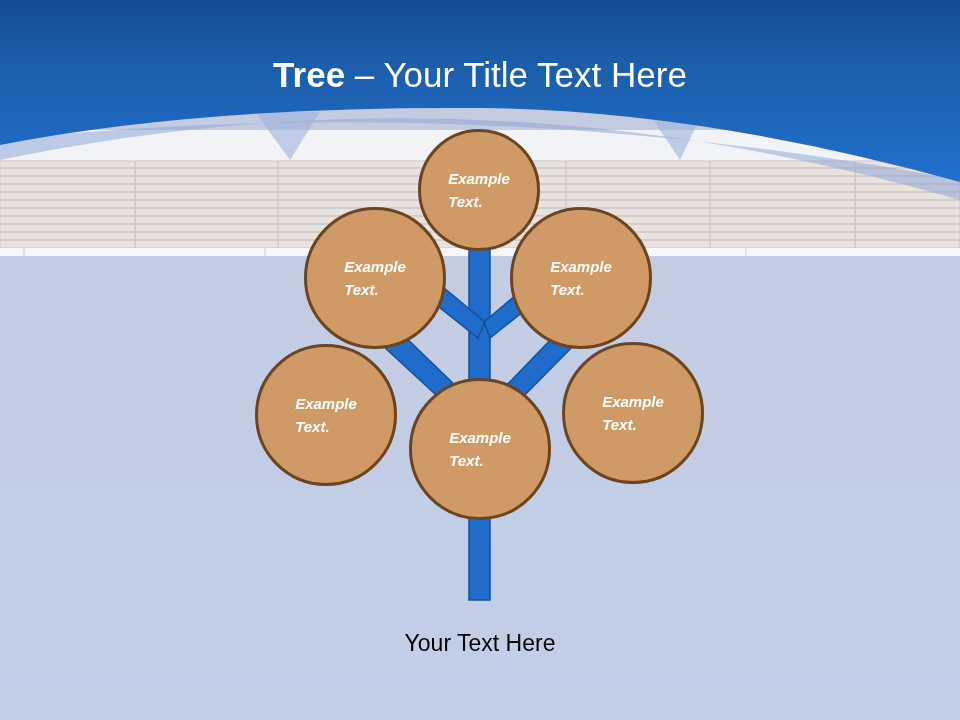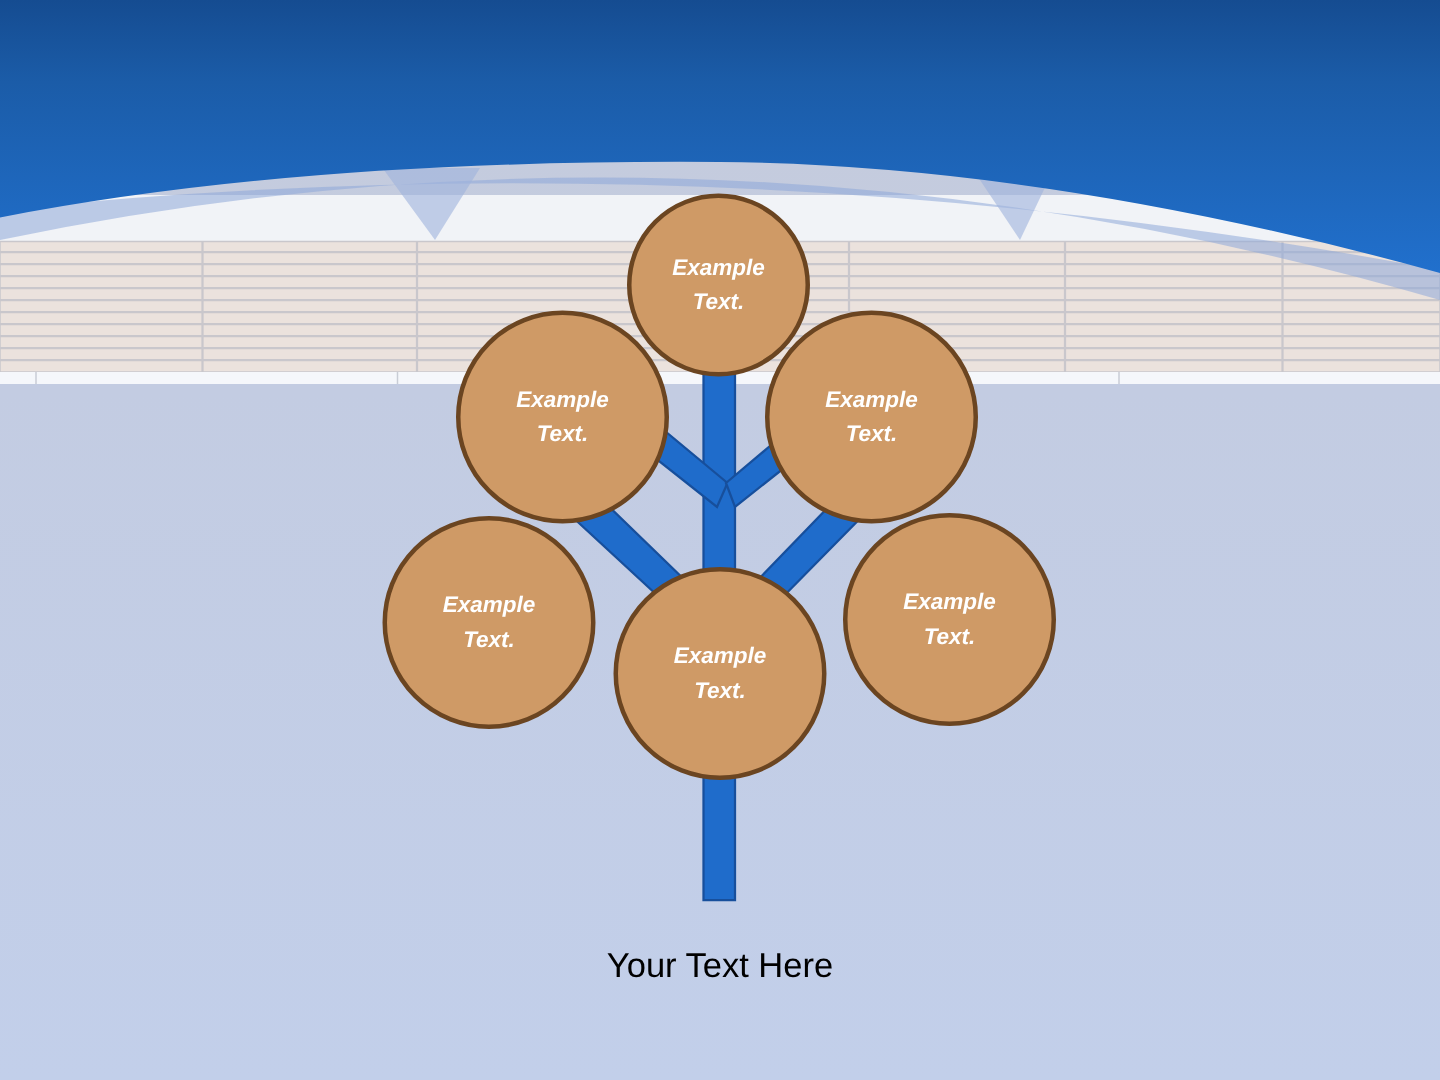--- a/index.html
+++ b/index.html
@@ -6,21 +6,21 @@
   body { width:960px; height:720px; overflow:hidden; position:relative;
          font-family:"Liberation Sans", sans-serif; background:#c4cfe8; }
   .slide { position:absolute; left:0; top:0; width:960px; height:720px; overflow:hidden;
            background:linear-gradient(180deg,#c5cbdb 0px,#c3cce2 260px,#c2cfea 720px); }
   .bg-svg { position:absolute; left:0; top:0; }
   .title { position:absolute; left:0; top:52px; width:960px; text-align:center;
            color:#ffffff; font-size:35px; line-height:46px; }
   .title .bold { font-weight:bold; }
   .node { position:absolute; border-radius:50%; background:#cf9a66;
           border:3px solid #6b4521; box-sizing:border-box;
-          display:flex; align-items:center; justify-content:center; text-align:center; }
+          display:flex; align-items:center; justify-content:center; text-align:left; }
   .node span { color:#ffffff; font-weight:bold; font-style:italic; font-size:15px;
                line-height:23px; white-space:pre-line; }
   .caption { position:absolute; left:0; top:622px; width:960px; text-align:center;
              font-size:23px; color:#000000; line-height:42px; }
 </style>
 </head>
 <body>
 
 <div class="slide">
 
@@ -69,20 +69,23 @@
 
     <g stroke="#174f9c" stroke-width="1.5" fill="#1f6ccb">
       <polygon points="469,245 490,245 490,600 469,600"></polygon>
       <polygon points="430,300 444,288 485,322 478,338"></polygon>
       <polygon points="484,322 522,290 534,303 490,338"></polygon>
       <polygon points="382,345 398,330 462,392 448,406"></polygon>
       <polygon points="500,392 560,330 575,344 514,406"></polygon>
     </g>
   </svg>
 
+  <div class="title">
+    <span class="bold">Tree</span><span> – Your Title Text Here</span>
+  </div>
 
   <div class="node" style="left:418px;top:129px;width:122px;height:122px;">
     <span>Example
 Text.</span>
   </div>
   <div class="node" style="left:304px;top:207px;width:142px;height:142px;">
     <span>Example
 Text.</span>
   </div>
   <div class="node" style="left:510px;top:207px;width:142px;height:142px;">

